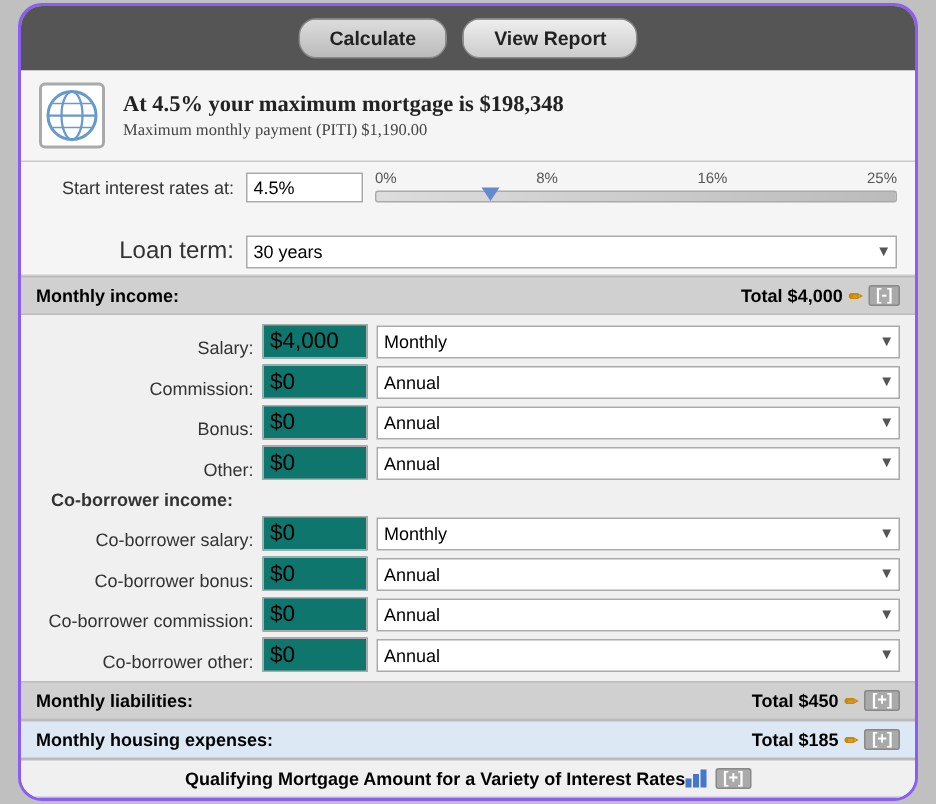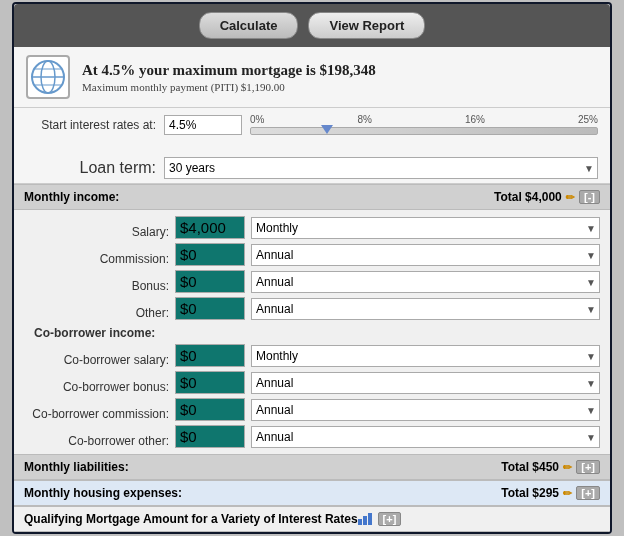--- a/index.html
+++ b/index.html
@@ -9,22 +9,22 @@
       background: #c0c0c0;
       display: flex;
       justify-content: center;
       align-items: center;
       width: 624px;
       height: 536px;
     }
     .calculator {
       width: 600px;
       background: #e8e8e8;
-      border: 2px solid #0f172a;
-      border-radius: 4px;
+      border: 2px solid #8b5cf6;
+      border-radius: 16px;
       overflow: hidden;
     }
     .toolbar {
       background: #555;
       display: flex;
       justify-content: center;
       align-items: center;
       gap: 10px;
       padding: 8px 10px;
       border-radius: 4px 4px 0 0;
@@ -220,21 +220,21 @@
       align-items: center;
       border-top: 1px solid #bbb;
       border-bottom: 1px solid #bbb;
     }
     .bottom-bar {
       background: #f0f0f0;
       padding: 5px 10px;
       font-weight: bold;
       font-size: 12px;
       display: flex;
-      justify-content: flex-start;
+      justify-content: center;
       align-items: center;
       border-top: 1px solid #bbb;
       border-bottom: 1px solid #bbb;
     }
     .chart-icon {
       display: inline-flex;
       align-items: flex-end;
       gap: 1px;
       margin-right: 3px;
     }
@@ -404,21 +404,21 @@
     <div class="section-total">
       <span>Total $450</span>
       <span class="edit-icon">✏</span>
       <button class="collapse-btn">[+]</button>
     </div>
   </div>
 
   <div class="section-header-blue">
     <span>Monthly housing expenses:</span>
     <div class="section-total">
-      <span>Total $295</span>
+      <span>Total $185</span>
       <span class="edit-icon">✏</span>
       <button class="collapse-btn">[+]</button>
     </div>
   </div>
 
   <div class="bottom-bar">
     <span>Qualifying Mortgage Amount for a Variety of Interest Rates</span>
     <div style="display:flex;align-items:center;gap:3px;">
       <div class="chart-icon">
         <div class="bar" style="width:4px;height:6px;"></div>

